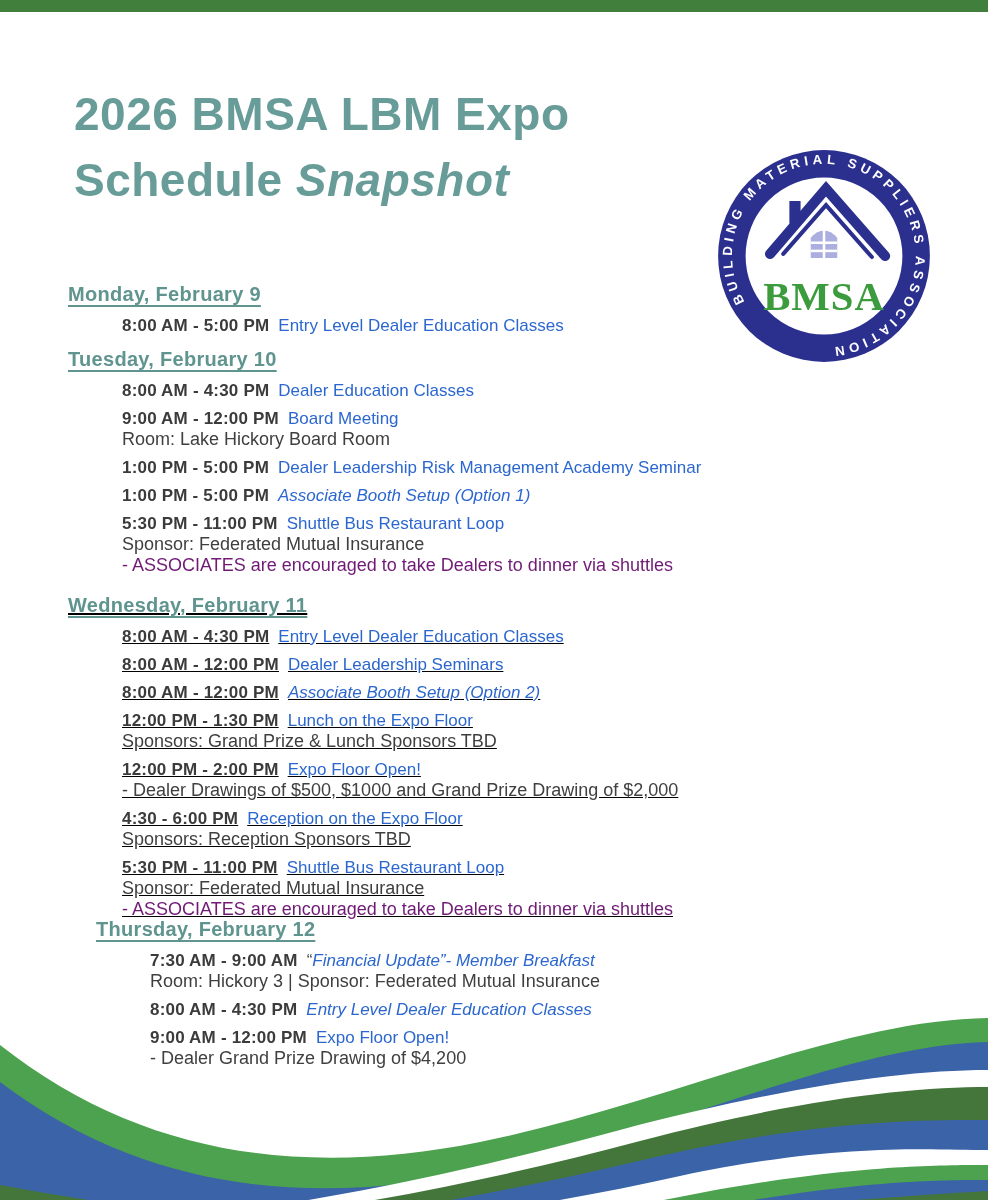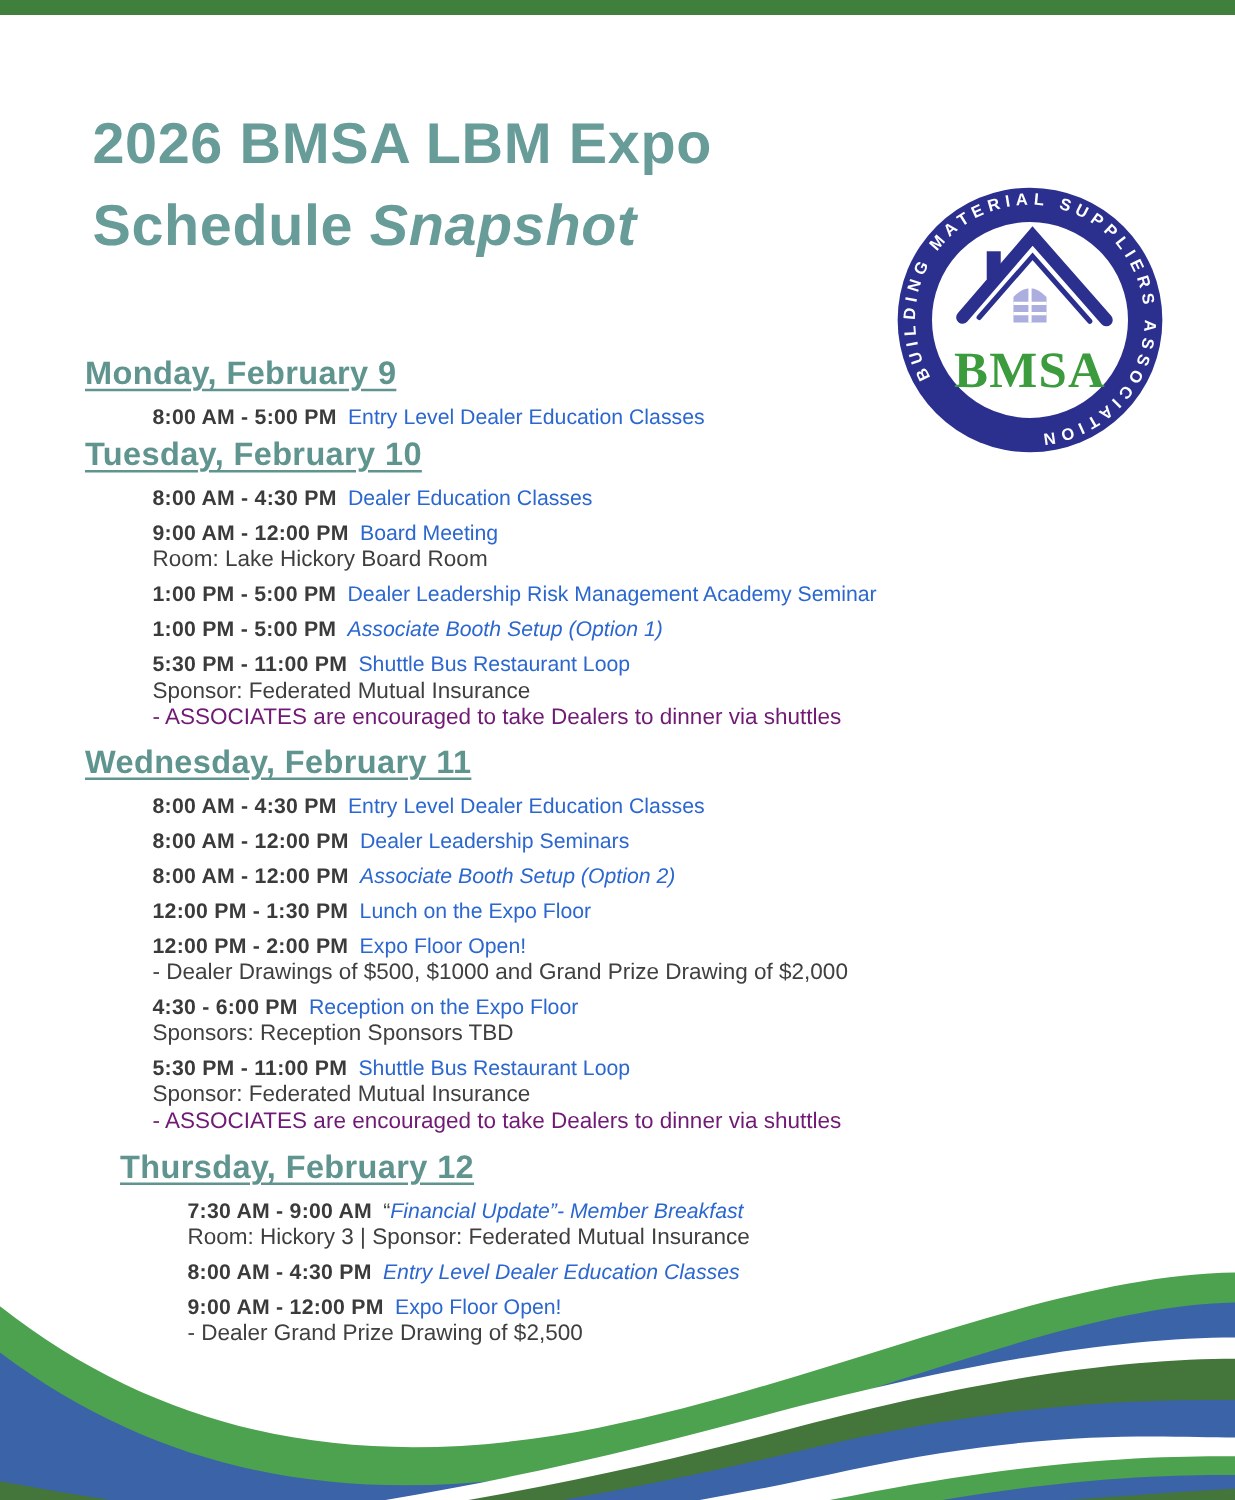--- a/index.html
+++ b/index.html
@@ -15,21 +15,21 @@
   .title-block{
     position:absolute;left:74px;top:82px;width:640px;
     color:#689c98;font-size:46px;font-weight:bold;line-height:1.43;
     letter-spacing:.5px;
   }
   .title-italic{font-style:italic;font-weight:600;}
   .logo-wrap{position:absolute;left:712px;top:144px;width:224px;height:224px;}
   .schedule{position:absolute;left:0;top:0;width:988px;height:1200px;}
   .day-section{position:absolute;left:68px;width:720px;}
   .day-heading{
-    color:#5f948f;font-size:26px;font-weight:bold;
+    color:#5f948f;font-size:20px;font-weight:bold;
     text-decoration:underline;text-decoration-thickness:2px;text-underline-offset:4px;
     margin-bottom:9px;letter-spacing:.3px;
   }
   .event{margin-top:7px;margin-left:54px;}
   .event-line{font-size:17px;line-height:21px;}
   .time{color:#3b3b3b;font-weight:bold;margin-right:9px;letter-spacing:.2px;}
   .etitle{color:#2b67cf;}
   .etitle.it{font-style:italic;}
   .eprefix{color:#4a4a4a;}
   .detail{font-size:18px;line-height:21px;}
@@ -96,33 +96,34 @@
       </div>
       <div class="event">
         <div class="event-line"><span class="time">1:00 PM - 5:00 PM</span><span class="etitle it">Associate Booth Setup (Option 1)</span></div>
       </div>
       <div class="event">
         <div class="event-line"><span class="time">5:30 PM - 11:00 PM</span><span class="etitle">Shuttle Bus Restaurant Loop</span></div>
         <div class="detail dark">Sponsor: Federated Mutual Insurance</div>
         <div class="detail blue">- ASSOCIATES are encouraged to take Dealers to dinner via shuttles</div>
       </div>
     </div>
-    <div class="day-section" style="top: 594px;">
+    <div class="day-section" style="top: 594px; text-decoration: underline;">
       <div class="day-heading">Wednesday, February 11</div>
       <div class="event">
         <div class="event-line"><span class="time">8:00 AM - 4:30 PM</span><span class="etitle">Entry Level Dealer Education Classes</span></div>
       </div>
       <div class="event">
         <div class="event-line"><span class="time">8:00 AM - 12:00 PM</span><span class="etitle">Dealer Leadership Seminars</span></div>
       </div>
       <div class="event">
         <div class="event-line"><span class="time">8:00 AM - 12:00 PM</span><span class="etitle it">Associate Booth Setup (Option 2)</span></div>
       </div>
       <div class="event">
         <div class="event-line"><span class="time">12:00 PM - 1:30 PM</span><span class="etitle">Lunch on the Expo Floor</span></div>
+        <div class="detail dark">Sponsors: Grand Prize &amp; Lunch Sponsors TBD</div>
       </div>
       <div class="event">
         <div class="event-line"><span class="time">12:00 PM - 2:00 PM</span><span class="etitle">Expo Floor Open!</span></div>
         <div class="detail red">- Dealer Drawings of $500, $1000 and Grand Prize Drawing of $2,000</div>
       </div>
       <div class="event">
         <div class="event-line"><span class="time">4:30 - 6:00 PM</span><span class="etitle">Reception on the Expo Floor</span></div>
         <div class="detail dark">Sponsors: Reception Sponsors TBD</div>
       </div>
       <div class="event">
@@ -135,21 +136,21 @@
       <div class="day-heading">Thursday, February 12</div>
       <div class="event">
         <div class="event-line"><span class="time">7:30 AM - 9:00 AM</span><span class="eprefix">“</span><span class="etitle it">Financial Update”- Member Breakfast</span></div>
         <div class="detail dark">Room: Hickory 3 | Sponsor: Federated Mutual Insurance</div>
       </div>
       <div class="event">
         <div class="event-line"><span class="time">8:00 AM - 4:30 PM</span><span class="etitle it">Entry Level Dealer Education Classes</span></div>
       </div>
       <div class="event">
         <div class="event-line"><span class="time">9:00 AM - 12:00 PM</span><span class="etitle">Expo Floor Open!</span></div>
-        <div class="detail red">- Dealer Grand Prize Drawing of $2,500</div>
+        <div class="detail red">- Dealer Grand Prize Drawing of $4,200</div>
       </div>
     </div>
   </div>
 
 <div class="waves">
   <svg width="988" height="230" viewBox="0 0 988 230" preserveAspectRatio="none">
     <path d="M0,75 C140,185 300,208 480,172 C660,136 840,50 988,48 L988,230 L0,230 Z" fill="#4ca24e"></path>
     <path d="M0,112 C150,225 320,238 500,197 C680,158 850,75 988,72 L988,230 L0,230 Z" fill="#3a63a8"></path>
     <path d="M0,262 C250,252 450,206 620,160 C780,118 900,100 988,100 L988,230 L0,230 Z" fill="#ffffff"></path>
     <path d="M0,270 C260,260 470,216 640,171 C800,129 910,117 988,117 L988,230 L0,230 Z" fill="#44763c"></path>

